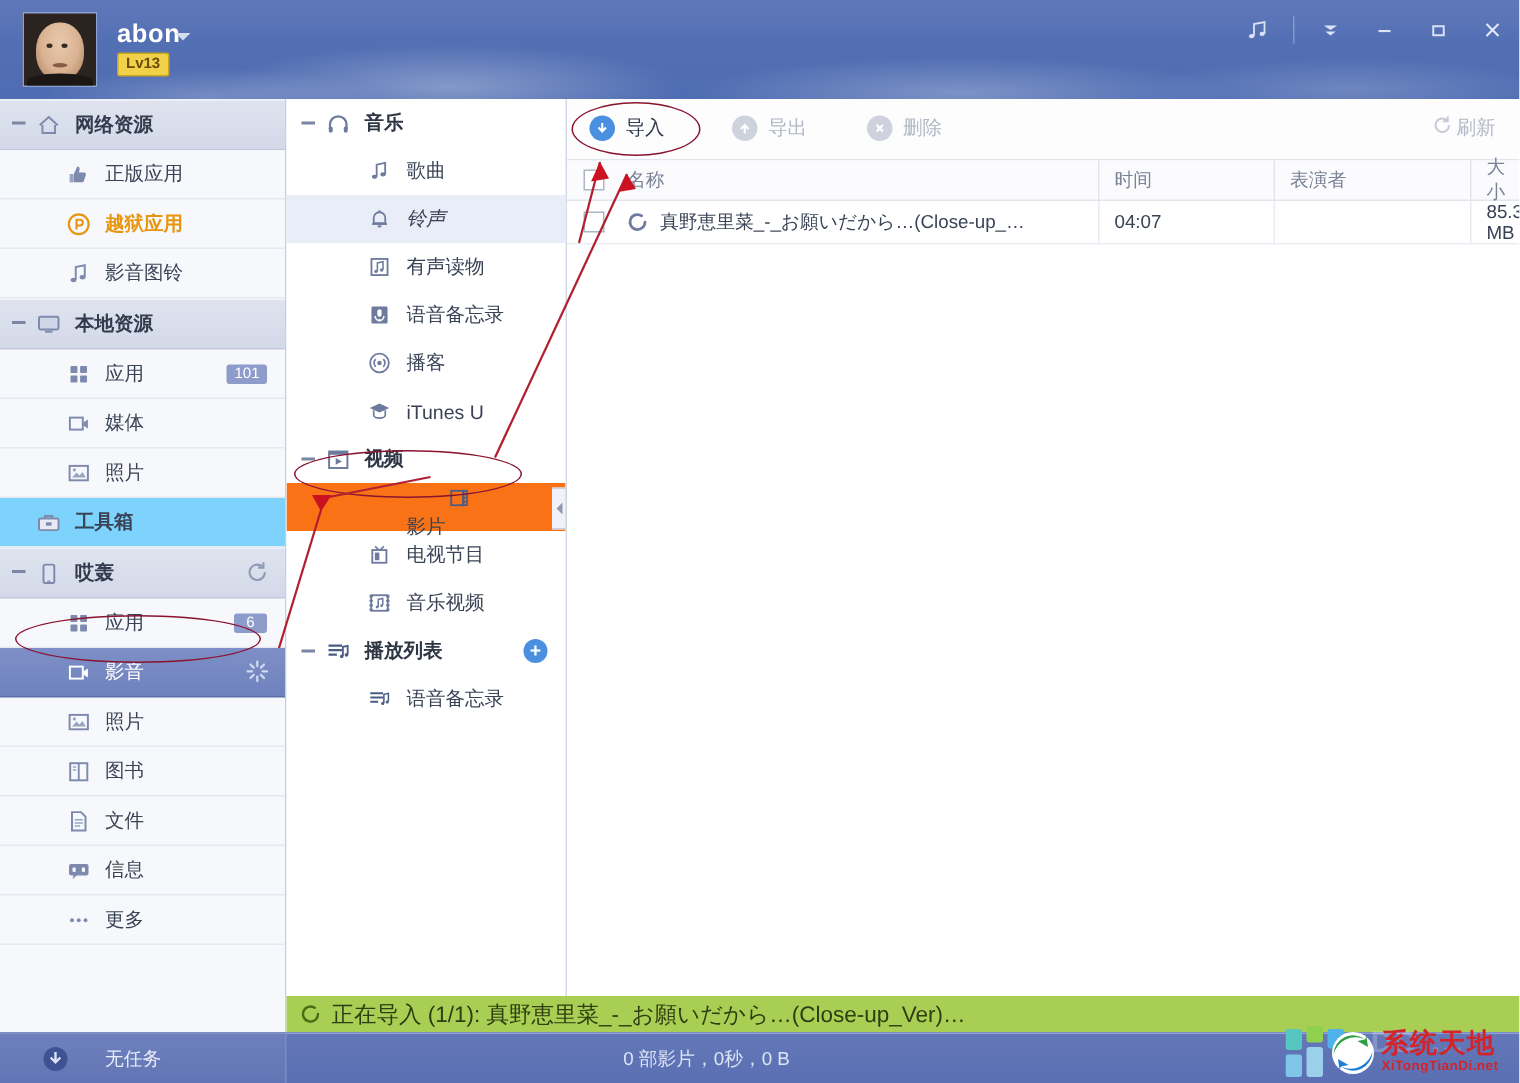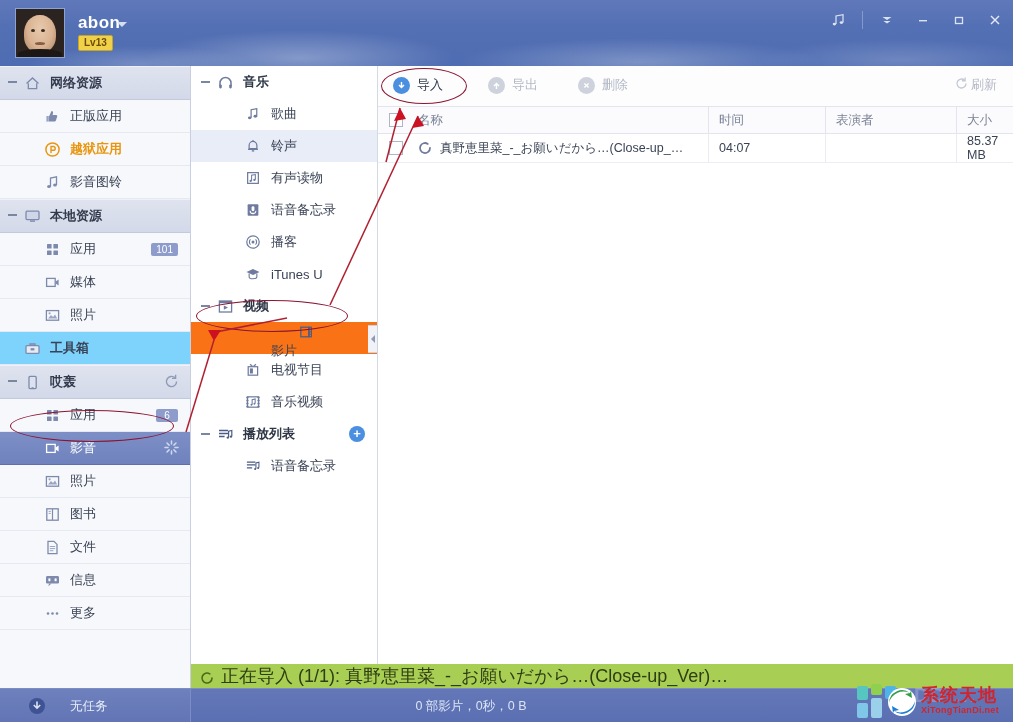--- a/index.html
+++ b/index.html
@@ -102,21 +102,21 @@
     background:#ffffff;border-right:1px solid #d4d9e6;overflow:hidden;
   }
   .mp-row{
     position:relative;height:32px;display:flex;align-items:center;color:#3a4356;font-size:13px;cursor:default;
   }
   .mp-group{font-weight:bold;color:#2f3747;}
   .mp-group .minus{position:absolute;left:10px;top:15px;width:9px;height:2px;background:#7b86a3;}
   .mp-ico{width:20px;height:20px;margin-right:8px;flex:0 0 20px;display:flex;align-items:center;justify-content:center;}
   .mp-group .mp-ico{margin-left:24px;}
   .mp-child .mp-ico{margin-left:52px;}
-  .mp-lightsel{background:#e9edf8;}
+  .mp-lightsel{background:#e9edf8;font-style:italic;}
   .mp-sel{background:#f97316;flex-direction:column;}
   .mp-plus{position:absolute;right:12px;top:8px;width:16px;height:16px;border-radius:50%;
            background:#4a8fe0;color:#fff;font-size:13px;line-height:15px;text-align:center;font-weight:bold;}
   .collapse-handle{
     position:absolute;left:368px;top:325px;width:9px;height:26px;
     background:#f0f2f7;border:1px solid #ccd2e0;border-left:none;
     display:flex;align-items:center;justify-content:center;
   }
   .collapse-handle .tri{width:0;height:0;border-top:4px solid transparent;border-bottom:4px solid transparent;border-right:4px solid #8f99b2;}
 
@@ -141,30 +141,30 @@
     position:relative;height:26px;background:#fbfbfd;border-bottom:1px solid #e2e5ee;
     display:flex;align-items:center;color:#7a8296;font-size:12.5px;
   }
   .tr{
     position:relative;height:28px;border-bottom:1px solid #eceef4;
     display:flex;align-items:center;color:#3a4356;font-size:12.5px;background:#fff;
   }
   .cell-chk{width:36px;display:flex;align-items:center;justify-content:center;flex:0 0 36px;}
   .cbx{width:12px;height:12px;border:1px solid #aeb5c6;background:#fff;display:block;}
   .cell-name{flex:0 0 290px;padding-left:4px;display:flex;align-items:center;gap:8px;overflow:hidden;white-space:nowrap;}
-  .cell-time{flex:0 0 106px;padding-left:10px;border-left:1px solid #eaecf3;height:100%;display:flex;align-items:center;}
+  .cell-time{flex:0 0 106px;padding-left:10px;border-left:1px solid #eaecf3;height:100%;display:flex;align-items:center;margin-left:24px;}
   .cell-artist{flex:0 0 120px;padding-left:10px;border-left:1px solid #eaecf3;height:100%;display:flex;align-items:center;}
   .cell-size{flex:1;padding-left:10px;border-left:1px solid #eaecf3;height:100%;display:flex;align-items:center;}
   .thead .cell-time,.thead .cell-artist,.thead .cell-size{border-left:1px solid #e2e5ee;}
   .spinner-ico{width:14px;height:14px;flex:0 0 14px;}
 
   
   .greenbar{
     position:absolute;left:191px;top:664px;width:822px;height:24px;
-    background:#a8cf54;display:flex;align-items:center;color:#2e3d12;font-size:18px;
+    background:#a8cf54;display:flex;align-items:center;color:#2e3d12;font-size:15px;
   }
   .greenbar .gico{margin:0 7px 0 9px;width:14px;height:14px;}
 
   
   .bottombar{
     position:absolute;left:0;top:688px;width:1013px;height:34px;
     background:linear-gradient(180deg,#6478b8,#5a6fb2);
     border-top:1px solid #7b8cc6;
   }
   .bb-left{position:absolute;left:0;top:0;width:190px;height:34px;

